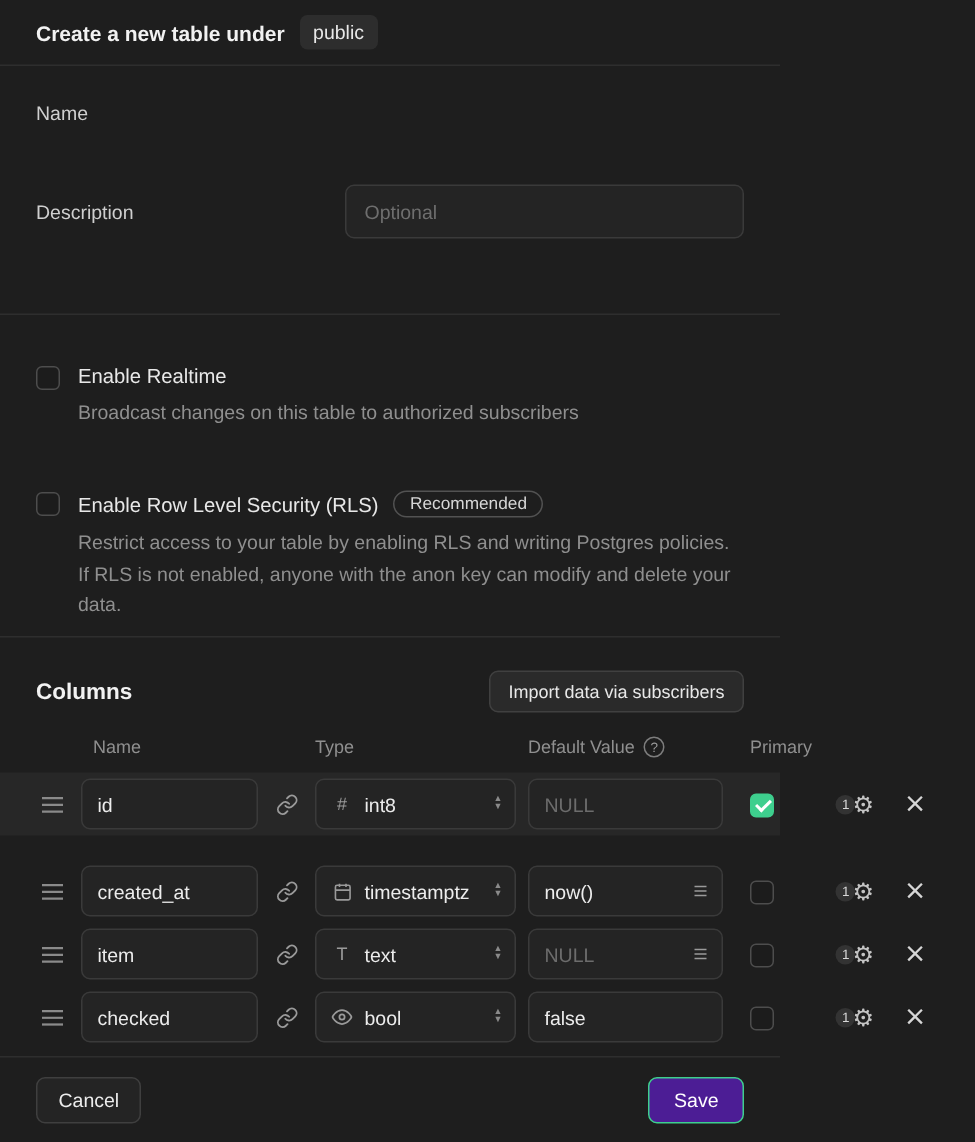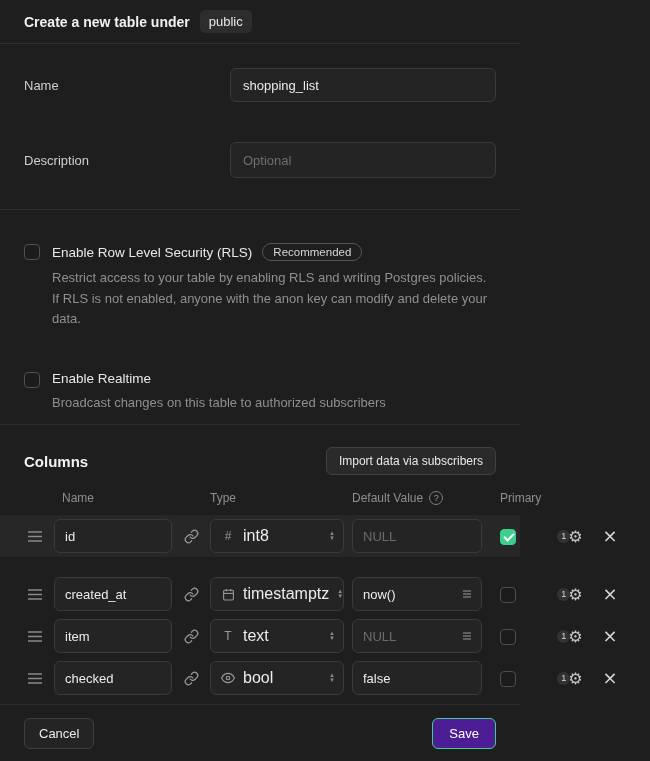--- a/index.html
+++ b/index.html
@@ -104,21 +104,21 @@
   .cell-input::placeholder { color:#6c6c6c; }
   .link-btn {
     background:none; border:none; color:#9a9a9a; cursor:pointer;
     display:flex; align-items:center; justify-content:center; height:34px; width:100%;
   }
   .type-select {
     height:34px; background:#242424; border:1px solid #3a3a3a; border-radius:6px;
     display:flex; align-items:center; gap:8px; padding:0 8px 0 10px; cursor:pointer;
   }
   .type-icon { color:#9a9a9a; font-size:12px; width:14px; text-align:center; flex:0 0 14px; display:flex; align-items:center; justify-content:center; }
-  .type-label { font-size:16px; color:#ececec; flex:1 1 auto; }
+  .type-label { font-size:13px; color:#ececec; flex:1 1 auto; }
   .chevrons { display:flex; flex-direction:column; line-height:5px; font-size:6px; color:#8a8a8a; }
   .default-wrap { position:relative; }
   .menu-icon {
     position:absolute; right:9px; top:50%; transform:translateY(-50%);
     color:#9a9a9a; display:flex; cursor:pointer;
   }
   .primary-cell { padding-left:10px; display:flex; }
   .gear-wrap { display:flex; align-items:center; justify-content:center; cursor:pointer; }
   .badge-1 {
     width:13px; height:13px; border-radius:50%; background:#333;
@@ -150,47 +150,46 @@
 <div class="modal">
 
   <div class="hdr">
     <span class="hdr-title">Create a new table under</span>
     <span class="schema-chip">public</span>
   </div>
 
   <div class="sec-form">
     <div class="form-row">
       <label class="form-label">Name</label>
-      <input class="txt-input" type="text" value="shopping_list" style="">
     </div>
     <div class="form-row">
       <label class="form-label">Description</label>
       <input class="txt-input desc-input" type="text" placeholder="Optional" style="">
     </div>
   </div>
 
   <div class="sec-toggles">
+    <div class="toggle-block">
+      <input type="checkbox" class="cb" style="">
+      <div>
+        <div class="toggle-head">
+          <span class="toggle-label">Enable Realtime</span>
+        </div>
+        <p class="toggle-sub">Broadcast changes on this table to authorized subscribers</p>
+      </div>
+    </div>
     <div class="toggle-block">
       <input type="checkbox" class="cb" style="">
       <div>
         <div class="toggle-head">
           <span class="toggle-label">Enable Row Level Security (RLS)</span>
           <span class="pill-badge">Recommended</span>
         </div>
         <p class="toggle-sub">Restrict access to your table by enabling RLS and writing Postgres policies.</p>
         <p class="toggle-sub" style="margin-top:1px">If RLS is not enabled, anyone with the anon key can modify and delete your data.</p>
-      </div>
-    </div>
-    <div class="toggle-block">
-      <input type="checkbox" class="cb" style="">
-      <div>
-        <div class="toggle-head">
-          <span class="toggle-label">Enable Realtime</span>
-        </div>
-        <p class="toggle-sub">Broadcast changes on this table to authorized subscribers</p>
       </div>
     </div>
   </div>
 
   <div class="sec-columns">
     <div class="columns-head">
       <span class="columns-title">Columns</span>
       <button class="import-btn">Import data via subscribers</button>
     </div>
 

